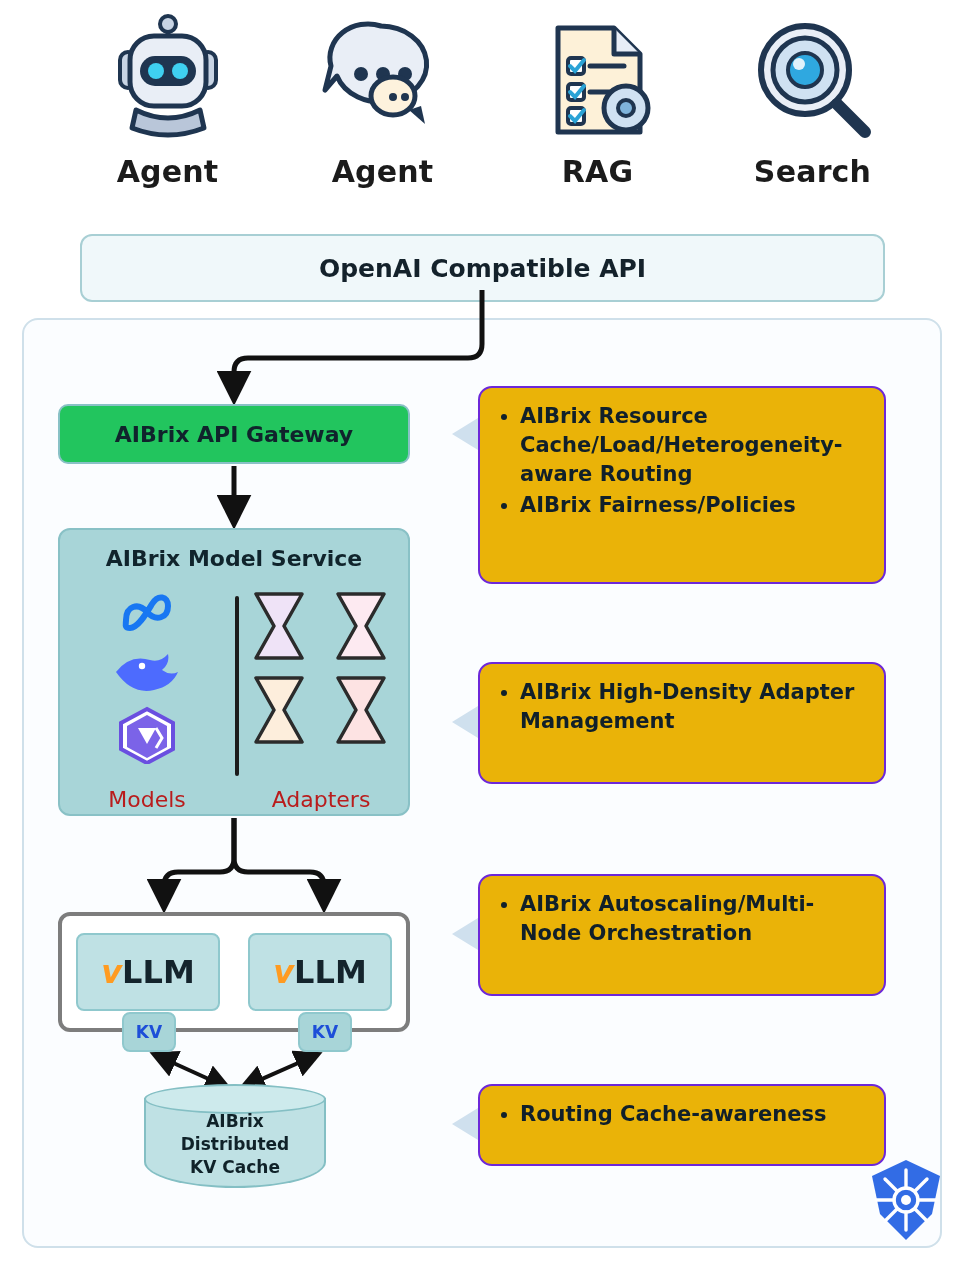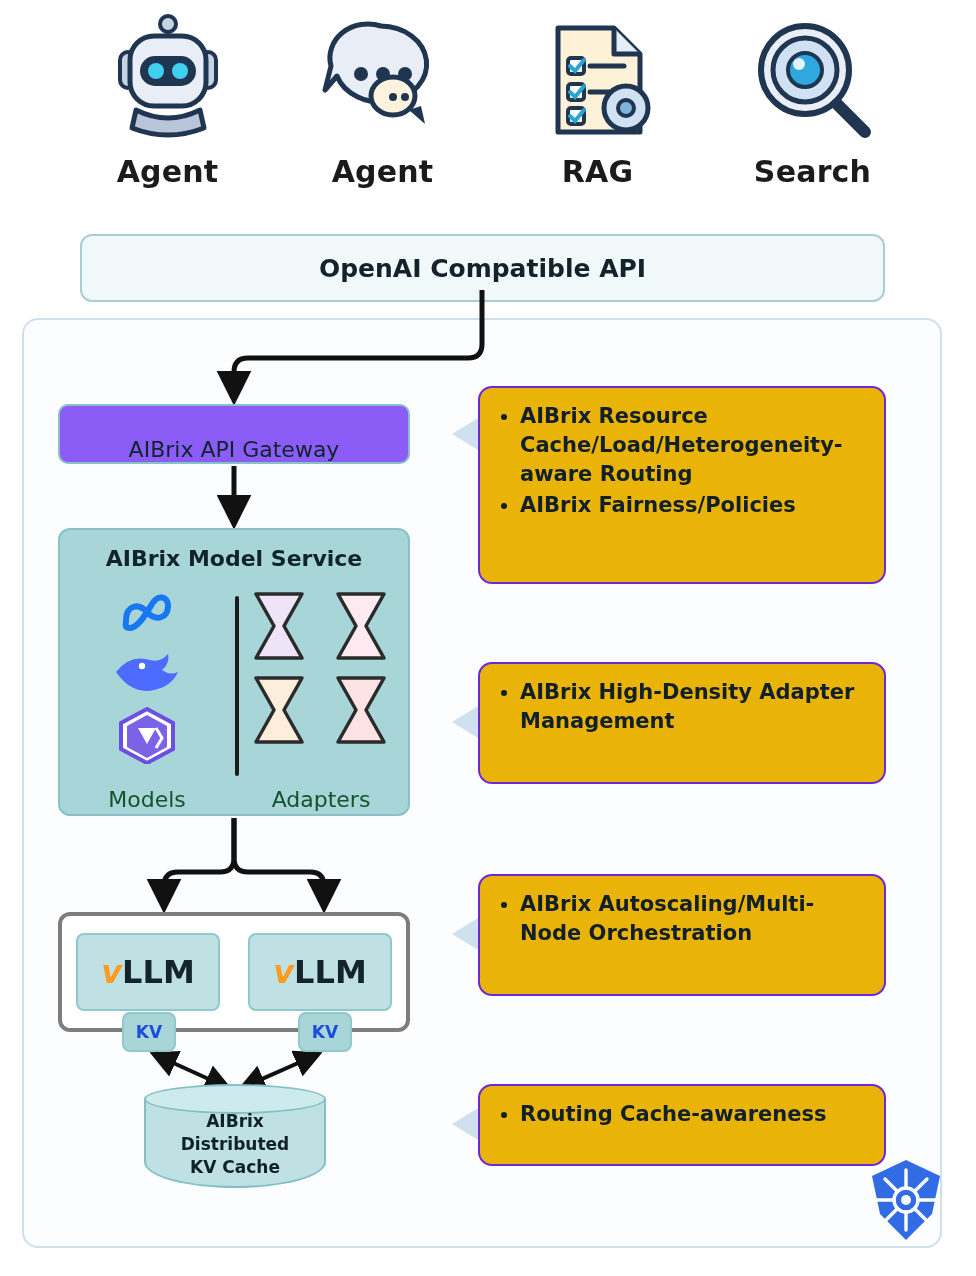--- a/index.html
+++ b/index.html
@@ -89,26 +89,26 @@
   
   .gateway {
     position: absolute;
     left: 58px;
     top: 404px;
     width: 352px;
     height: 60px;
     box-sizing: border-box;
     border: 2px solid #89c1c6;
     border-radius: 10px;
-    background: #8b5cf6;
-    display: flex;
-    align-items: flex-end;
+    background: #22c55e;
+    display: flex;
+    align-items: center;
     justify-content: center;
     font-size: 22px;
-    font-weight: normal;
+    font-weight: bold;
     color: #10242c;
   }
 
   
   .model-service {
     position: absolute;
     left: 58px;
     top: 528px;
     width: 352px;
     height: 288px;
@@ -159,21 +159,21 @@
     gap: 10px 24px;
     justify-content: center;
     padding-top: 6px;
   }
   .ms-label {
     position: absolute;
     bottom: 4px;
     width: 100%;
     text-align: center;
     font-size: 22px;
-    color: #14532d;
+    color: #b91c1c;
   }
 
   
   .vllm-group {
     position: absolute;
     left: 58px;
     top: 912px;
     width: 352px;
     height: 120px;
     box-sizing: border-box;

